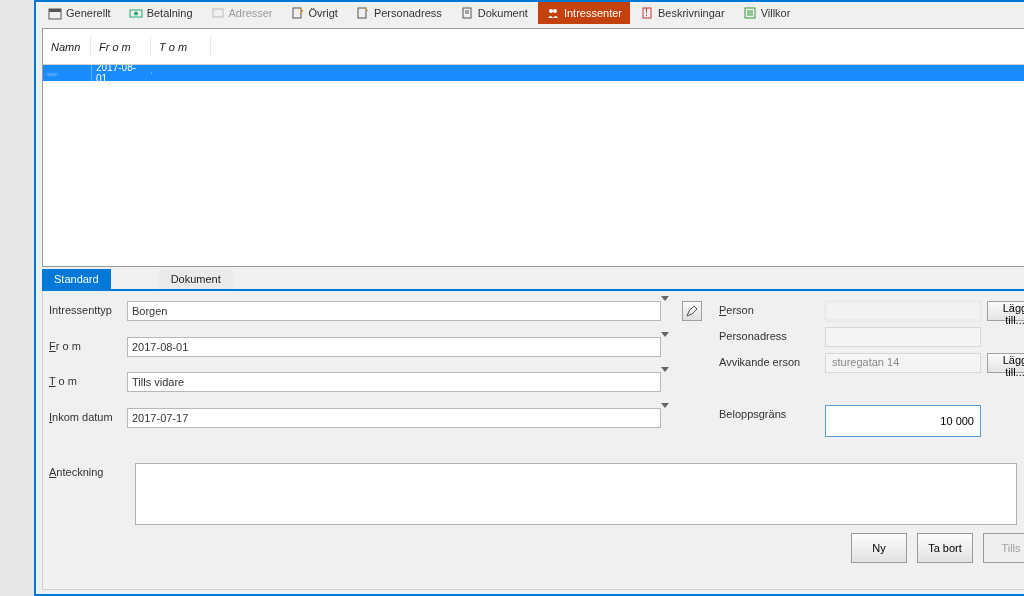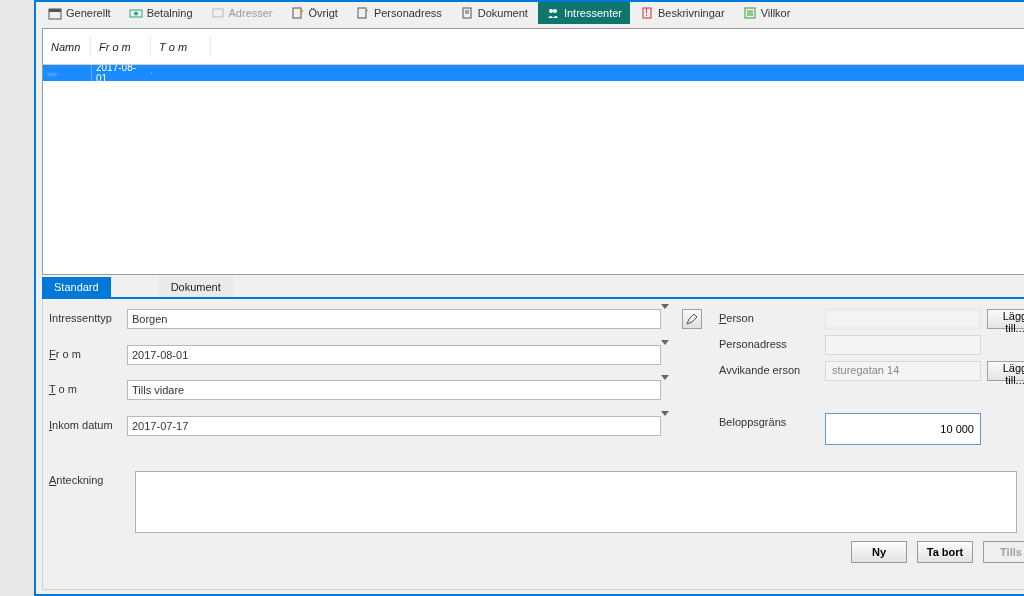--- a/index.html
+++ b/index.html
@@ -3,21 +3,21 @@
 <meta charset="utf-8">
 <style>
 * { box-sizing: border-box; margin: 0; padding: 0; font-family: "Segoe UI", Tahoma, sans-serif; font-size: 11px; }
 body { background: #e8e8e8; width: 1024px; height: 596px; overflow: hidden; }
 
 .outer { border: 2px solid #0078d7; width: 1024px; height: 596px; background: #f0f0f0; display: flex; flex-direction: column; margin-left: 34px; }
 
 
 .topbar { display: flex; align-items: center; background: #f0f0f0; height: 26px; padding: 0 4px; gap: 2px; }
 .topbar .titem { display: flex; align-items: center; gap: 4px; padding: 4px 8px; cursor: pointer; color: #333; }
-.topbar .titem.active { background: #0f766e; color: #fff; }
+.topbar .titem.active { background: #c2410c; color: #fff; }
 .topbar .titem.disabled { color: #9a9a9a; }
 .topbar .icon { width: 14px; height: 14px; display: inline-flex; align-items: center; justify-content: center; }
 
 
 .gridwrap { margin: 4px 6px 0 6px; background: #fff; border: 1px solid #9a9a9a; height: 290px; display: flex; flex-direction: column; }
 .grid-header { display: flex; background: #fff; border-bottom: 1px solid #d0d0d0; height: 36px; align-items: center; font-style: italic; }
 .grid-header .gh { padding: 4px 8px; border-right: 1px solid #e8e8e8; font-weight: 400; color: #222; }
 .gh.namn { width: 48px; }
 .gh.from { width: 60px; }
 .gh.tom { width: 60px; }
@@ -54,21 +54,21 @@
 .ro-input { height: 20px; border: 1px solid #d8d8d8; background: #f4f4f4; padding: 2px 6px; color: #888; }
 .num-input { height: 32px; border: 1px solid #5a9bd5; background: #fff; padding: 2px 6px; text-align: right; }
 
 .sbtn { height: 20px; border: 1px solid #a0a0a0; background: linear-gradient(#fafafa,#e4e4e4); padding: 0 6px; cursor: pointer; font-size: 11px; }
 
 .notes-row { display: flex; margin-top: 26px; gap: 8px; }
 .notes-row textarea { flex: 1; height: 62px; border: 1px solid #b0b0b0; background: #fff; resize: none; padding: 4px; }
 .scroll-arrows { width: 18px; display: flex; flex-direction: column; justify-content: space-between; align-items: center; height: 62px; color: #888; }
 
 .bbar { display: flex; justify-content: flex-end; gap: 10px; padding: 8px 4px 4px 4px; }
-.bbar button { width: 56px; height: 22px; border: 1px solid #9a9a9a; background: linear-gradient(#fcfcfc,#e2e2e2); cursor: pointer; font-weight: bold; }
+.bbar button { width: 56px; height: 30px; border: 1px solid #9a9a9a; background: linear-gradient(#fcfcfc,#e2e2e2); cursor: pointer; }
 .bbar button.disabled { color: #a0a0a0; background: #efefef; }
 
 svg { display: block; }
 </style>
 </head>
 <body>
 
 <div class="outer">
 
   <div class="topbar">

